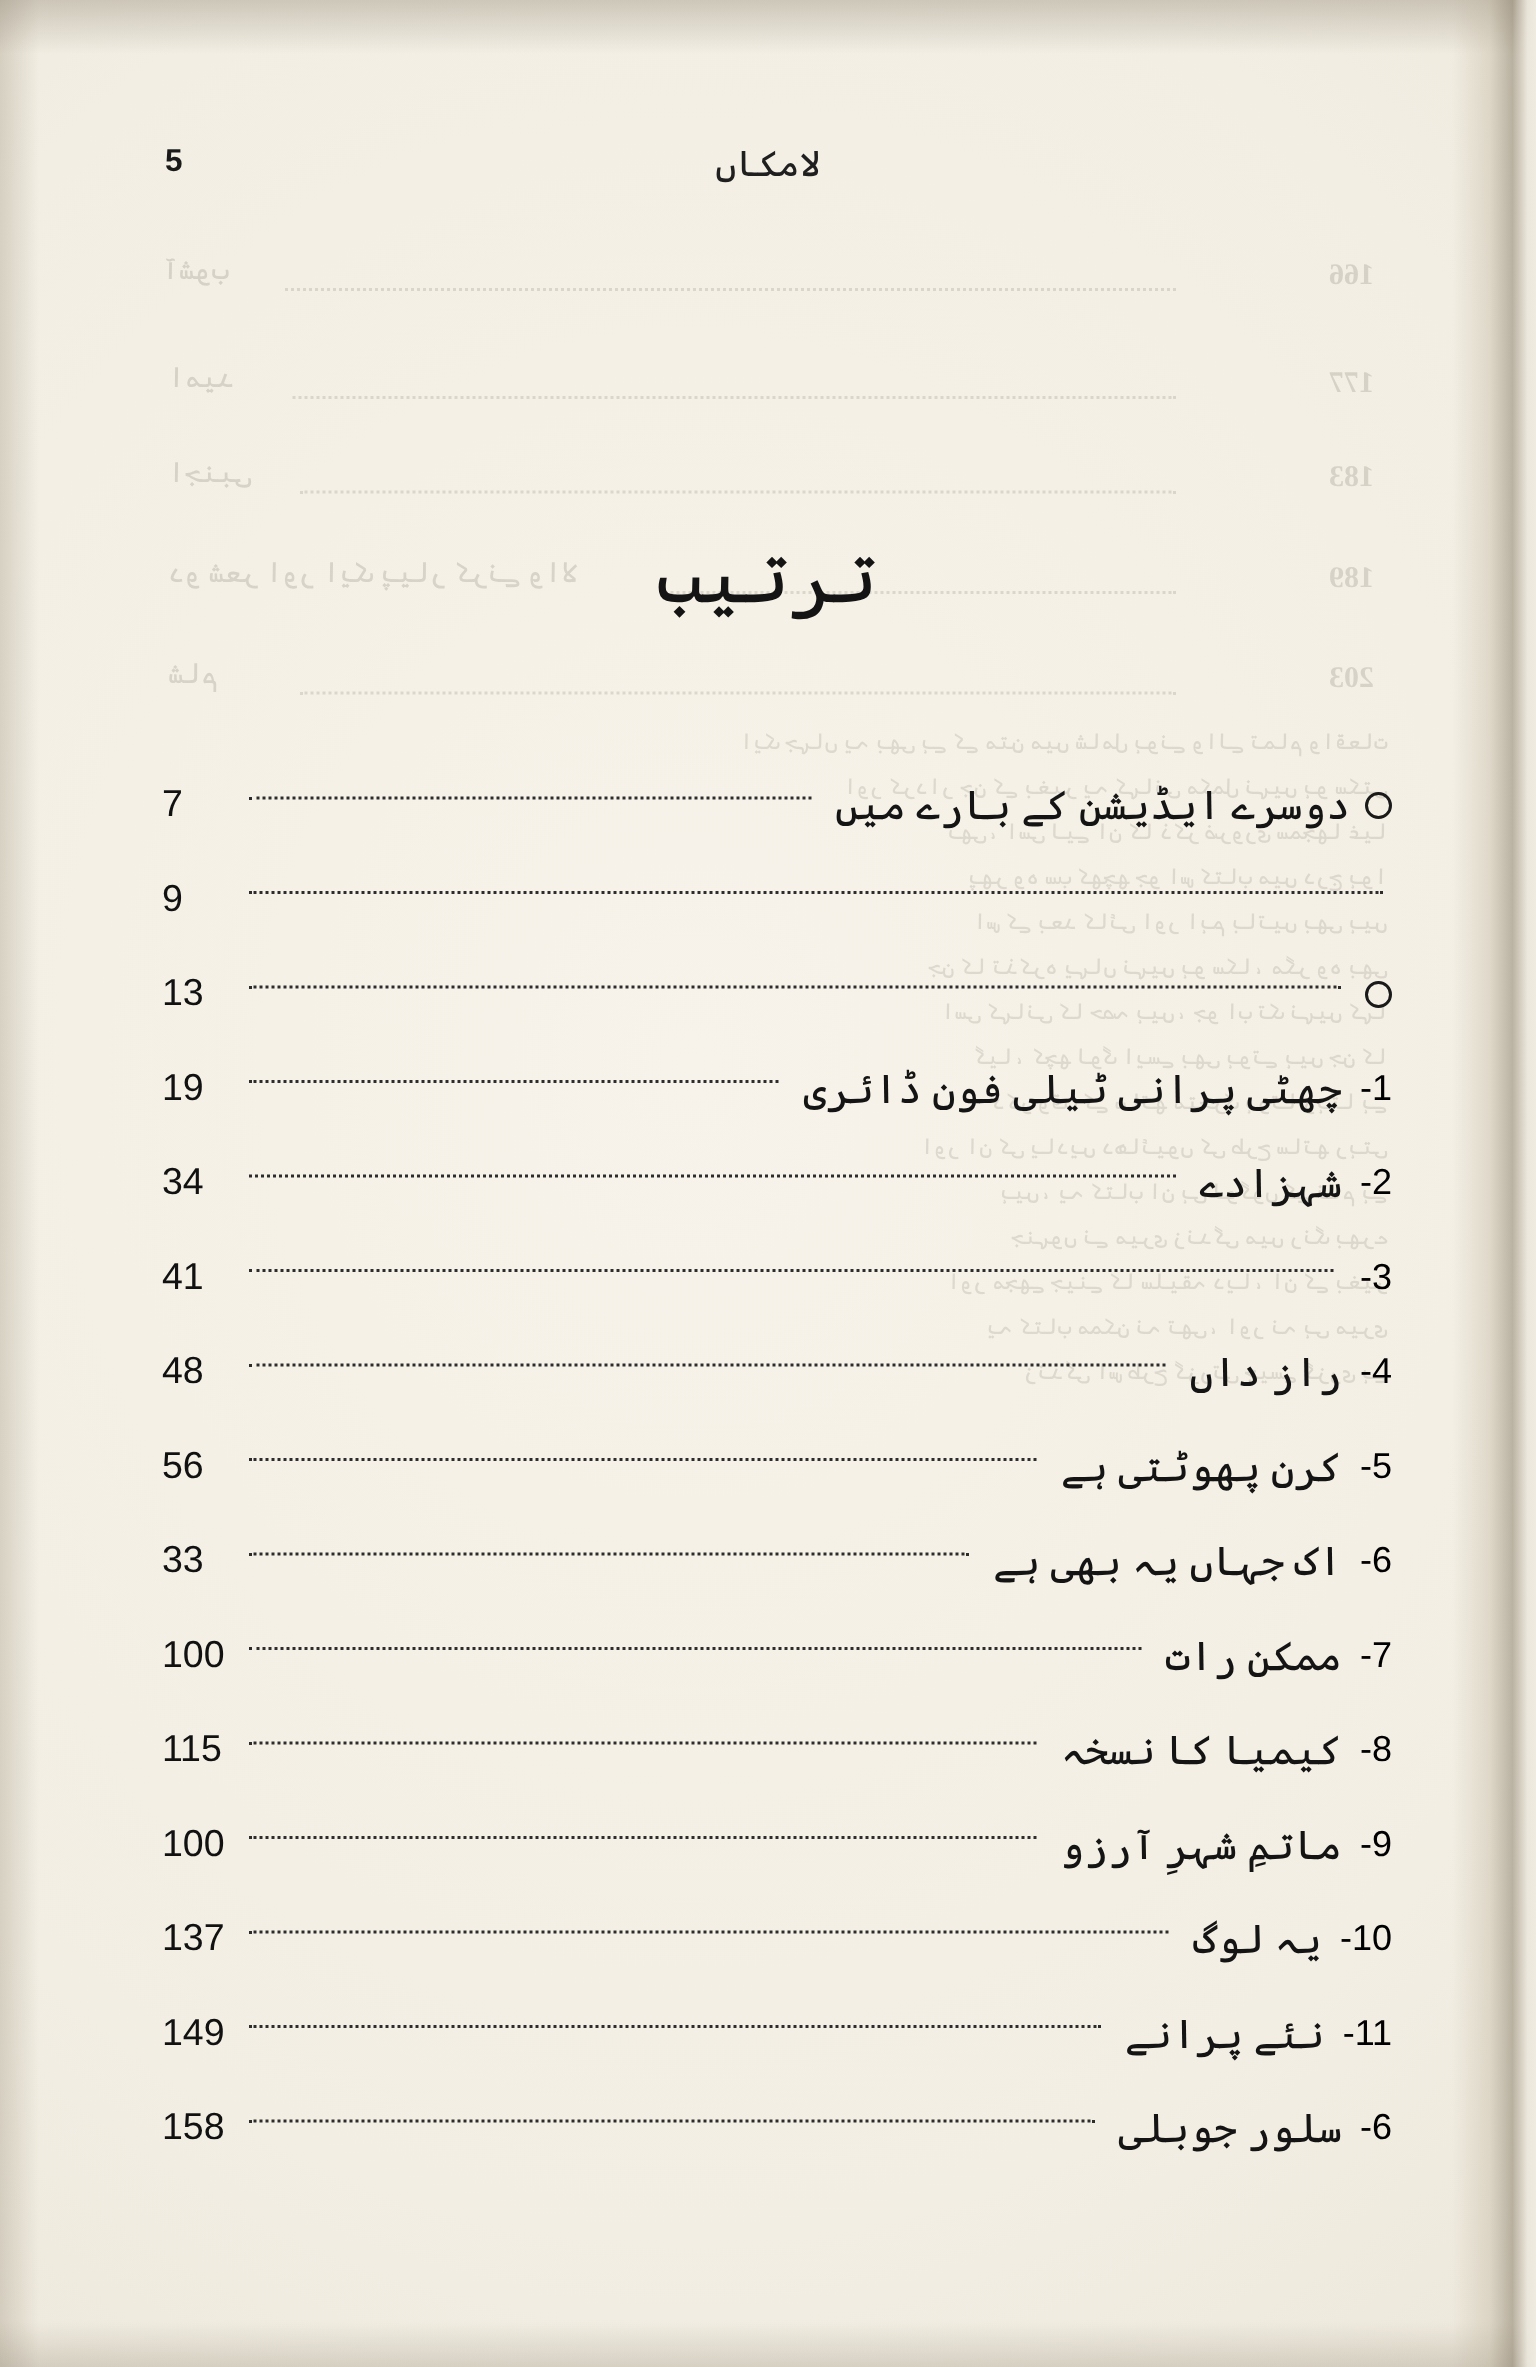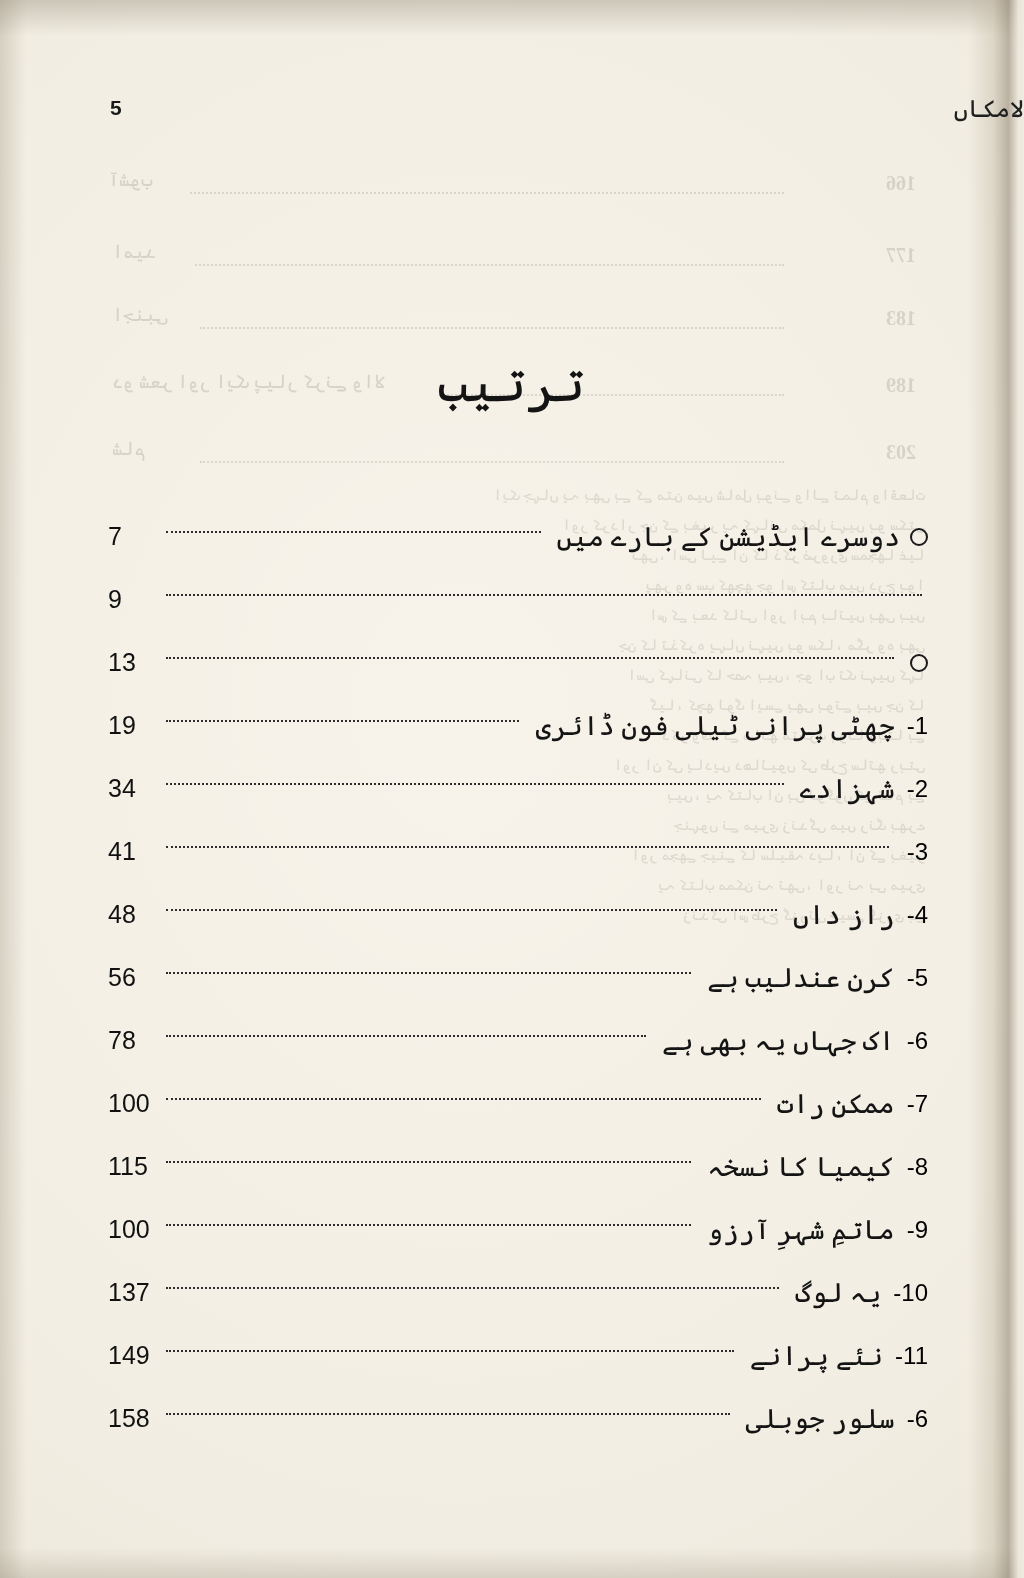--- a/index.html
+++ b/index.html
@@ -104,21 +104,21 @@
     font-size: 21px;
     font-weight: bold;
     color: #1a1a1a;
     font-family: "Liberation Sans", sans-serif;
   }
   .running-head {
     position: absolute;
     left: 0;
     right: 0;
     top: 95px;
-    text-align: right;
+    text-align: center;
     font-size: 24px;
     color: #1f1f1f;
     direction: rtl;
   }
   .toc-title {
     position: absolute;
     left: 0;
     right: 0;
     top: 355px;
     text-align: center;
@@ -299,33 +299,33 @@
           <span class="num-prefix">-4</span>
           <span class="toc-label">راز داں</span>
         </div>
         <div class="toc-leader"></div>
         <div class="toc-page">48</div>
       </div>
 
       <div class="toc-row">
         <div class="row-head">
           <span class="num-prefix">-5</span>
-          <span class="toc-label">کرن عندلیب ہے</span>
+          <span class="toc-label">کرن پھوٹتی ہے</span>
         </div>
         <div class="toc-leader"></div>
         <div class="toc-page">56</div>
       </div>
 
       <div class="toc-row">
         <div class="row-head">
           <span class="num-prefix">-6</span>
           <span class="toc-label">اک جہاں یہ بھی ہے</span>
         </div>
         <div class="toc-leader"></div>
-        <div class="toc-page">78</div>
+        <div class="toc-page">33</div>
       </div>
 
       <div class="toc-row">
         <div class="row-head">
           <span class="num-prefix">-7</span>
           <span class="toc-label">ممکن رات</span>
         </div>
         <div class="toc-leader"></div>
         <div class="toc-page">100</div>
       </div>

